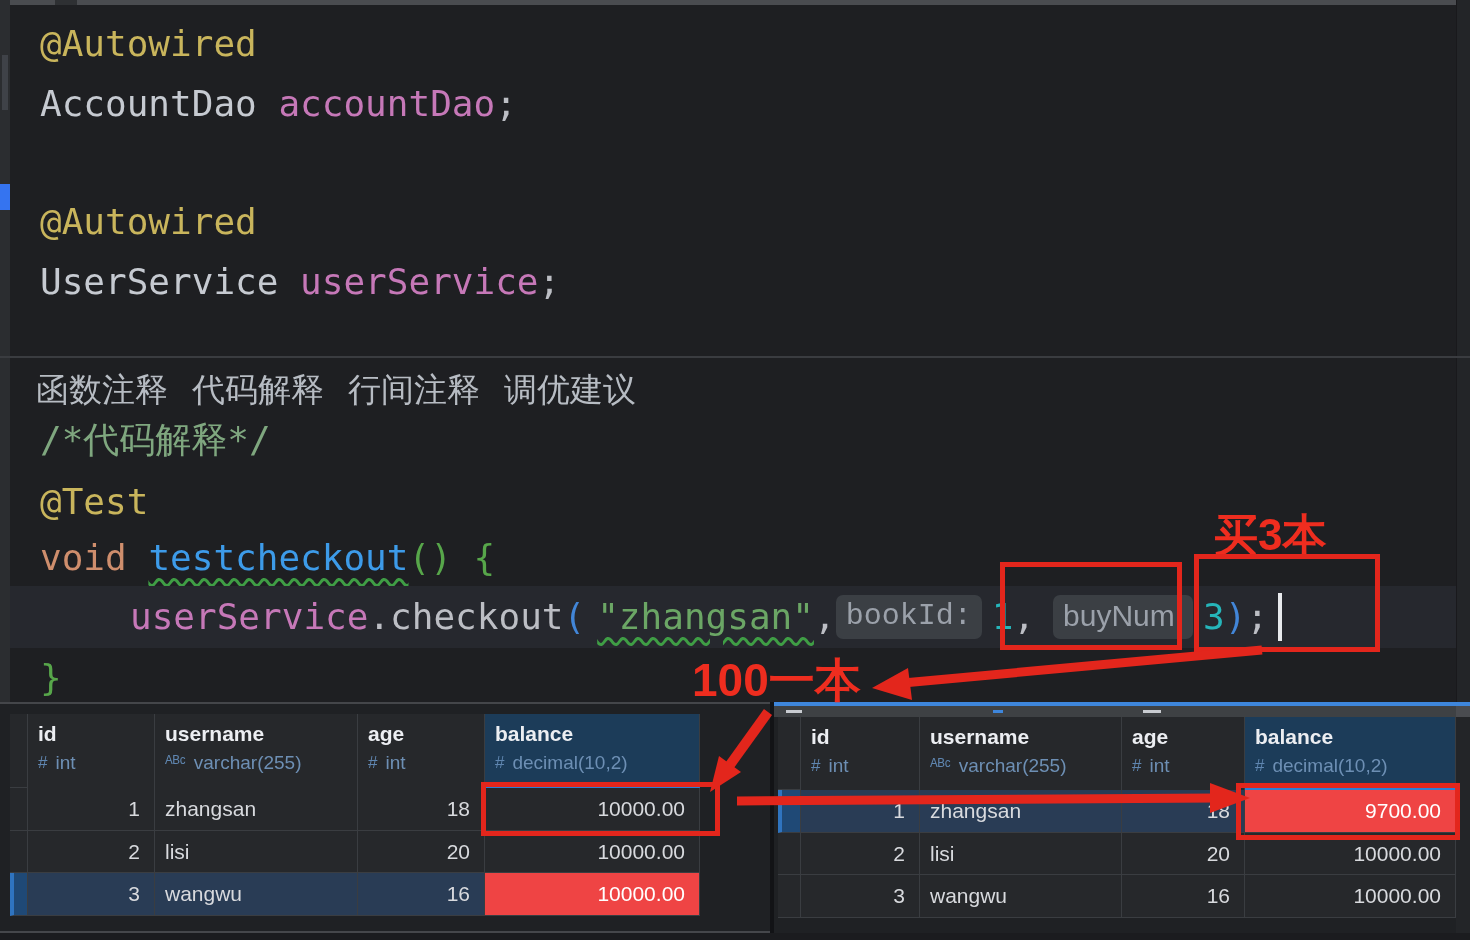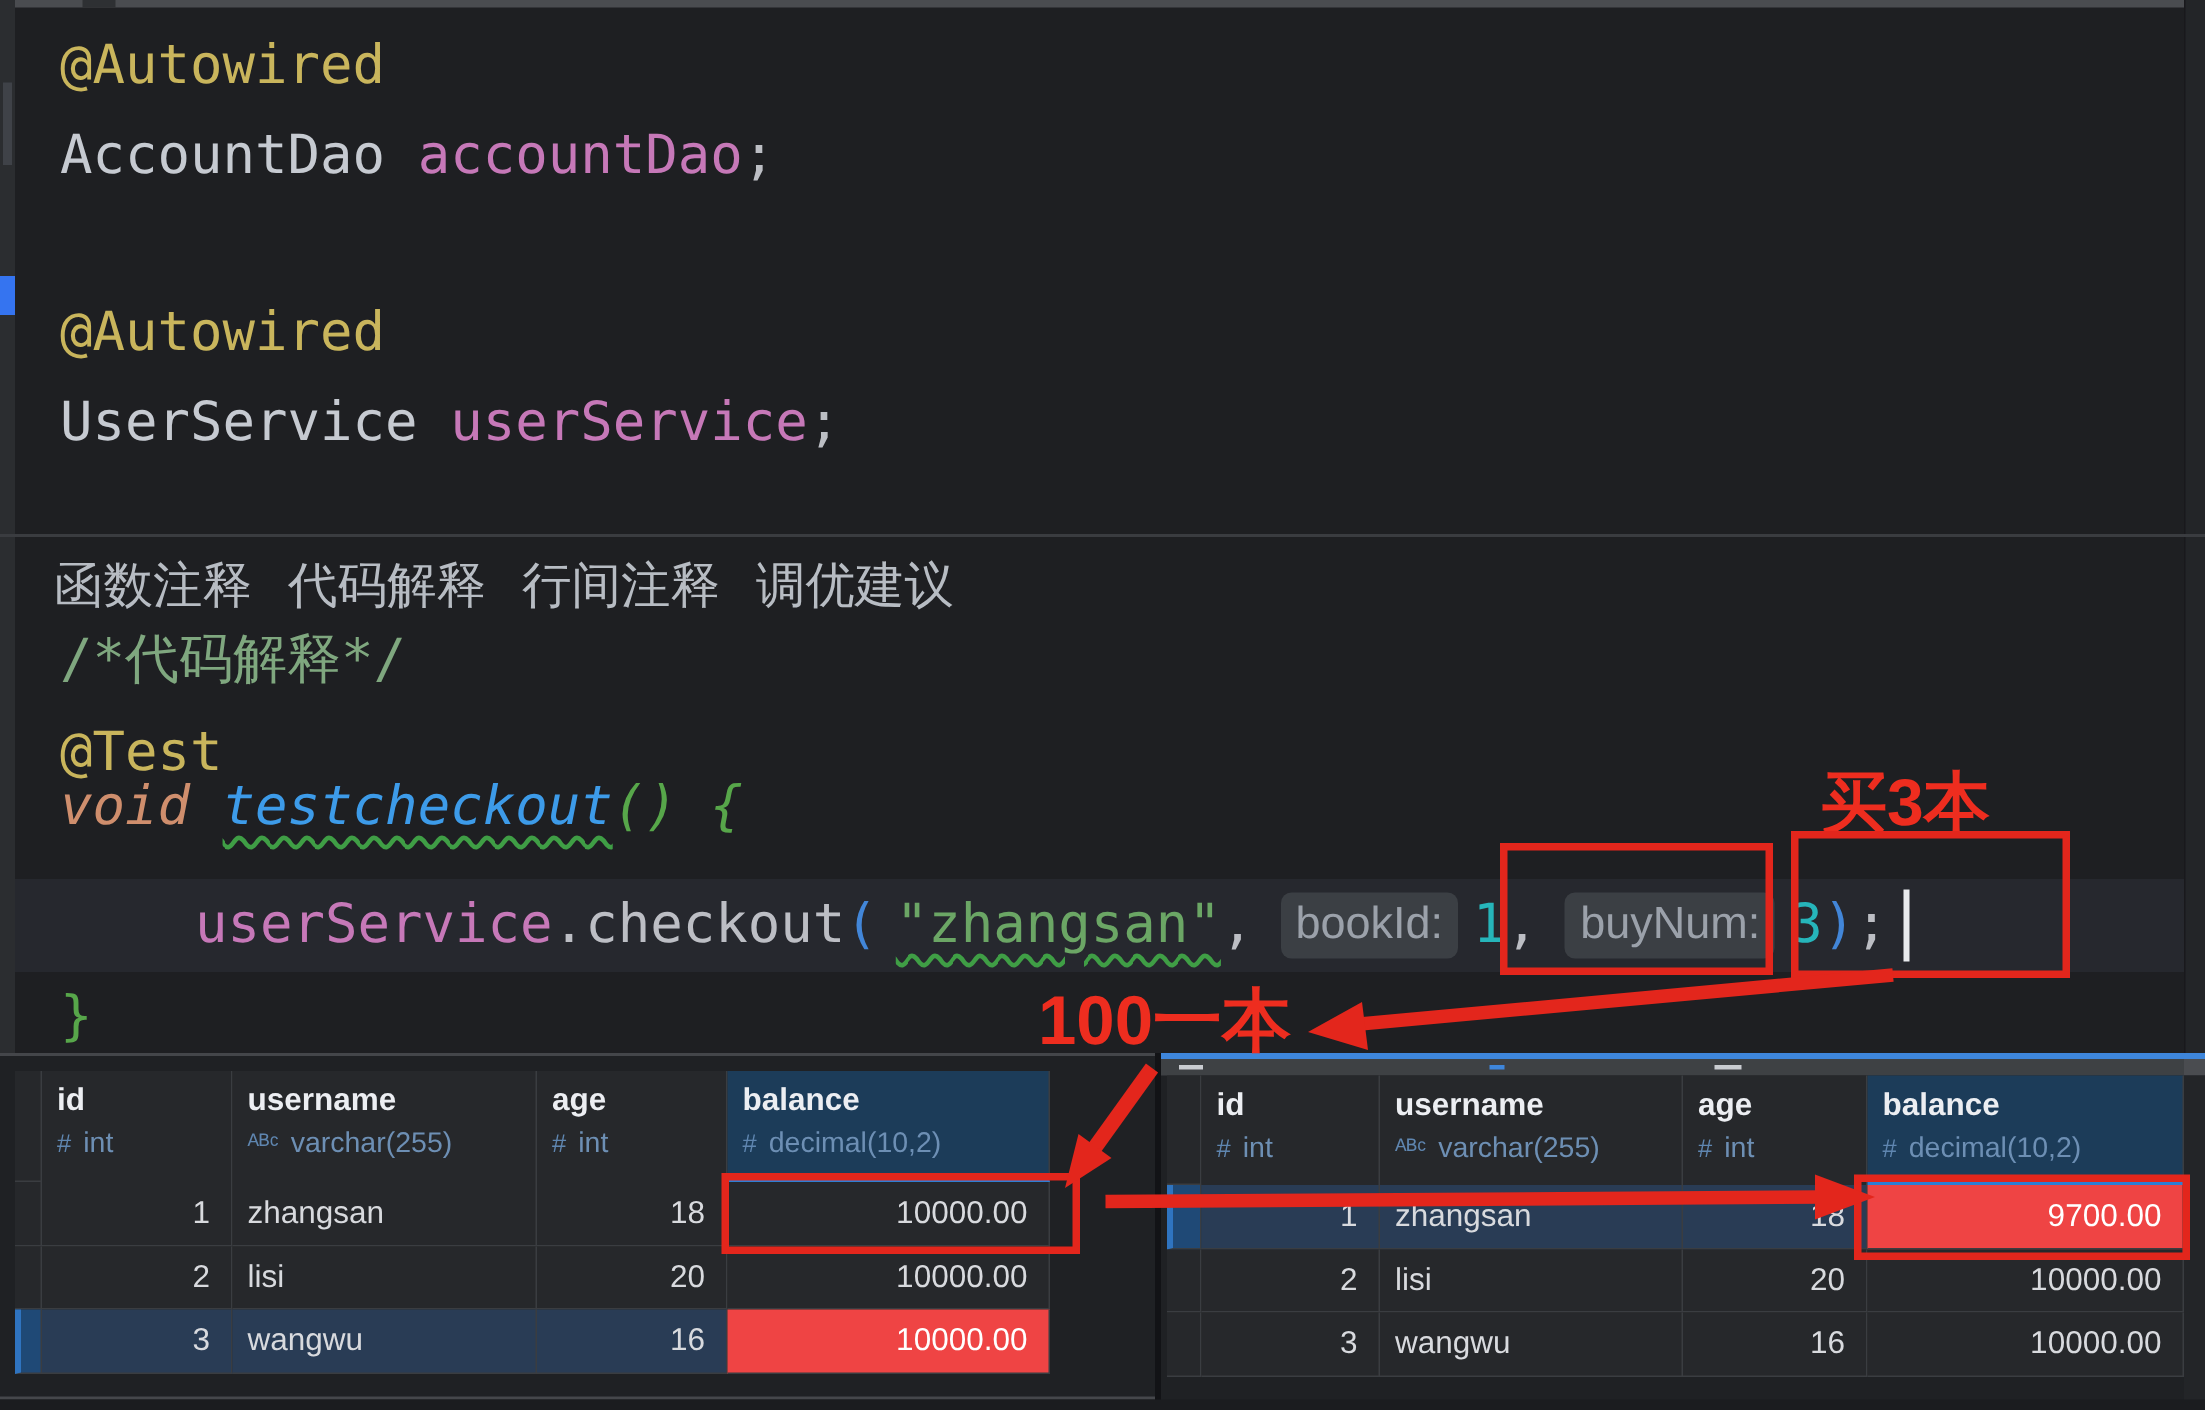--- a/index.html
+++ b/index.html
@@ -69,27 +69,27 @@
   <div class="abs ai-row" style="left:36px;top:368px;">
     <span>函数注释</span>
     <span>代码解释</span>
     <span>行间注释</span>
     <span>调优建议</span>
   </div>
 
   <div class="abs code cmt" style="left:40px;top:418px;">/*代码解释*/</div>
   <div class="abs code ann" style="left:40px;top:480px;">@Test</div>
 
-  <div class="abs code" style="left:40px;top:516px;font-style:italic;"><span class="kw">void </span><span class="mth wavy">testcheckout</span><span class="grn">()</span><span class="grn"> {</span></div>
+  <div class="abs code" style="left:40px;top:536px;"><span class="kw">void </span><span class="mth wavy">testcheckout</span><span class="grn">()</span><span class="grn"> {</span></div>
 
   <div class="abs band" style="left:10px;top:586px;width:1446px;height:62px;"></div>
   <div class="abs code line9" style="left:130px;top:586px;height:62px;">
     <span class="fld">userService</span><span class="pln">.checkout</span><span class="blu">(</span>
     <span class="str wavy" style="margin-left:12px;">"zhangsan"</span><span class="pln">,</span>
-    <span class="chip" style="margin-left:18px;">bookId:</span>
+    <span class="chip" style="font-family:Liberation Mono, monospace;">bookId:</span>
     <span class="num" style="margin-left:10px;">1</span><span class="pln">,</span>
     <span class="chip" style="margin-left:18px;">buyNum:</span>
     <span class="num" style="margin-left:10px;">3</span><span class="blu">)</span><span class="pln">;</span>
     <span class="caret"></span>
   </div>
 
   <div class="abs code grn" style="left:40px;top:656px;">}</div>
 
   <div class="abs redtxt" style="left:1214px;top:506px;font-size:44px;">买3本</div>
   <div class="abs redtxt" style="left:692px;top:650px;font-size:46px;">100一本</div>

